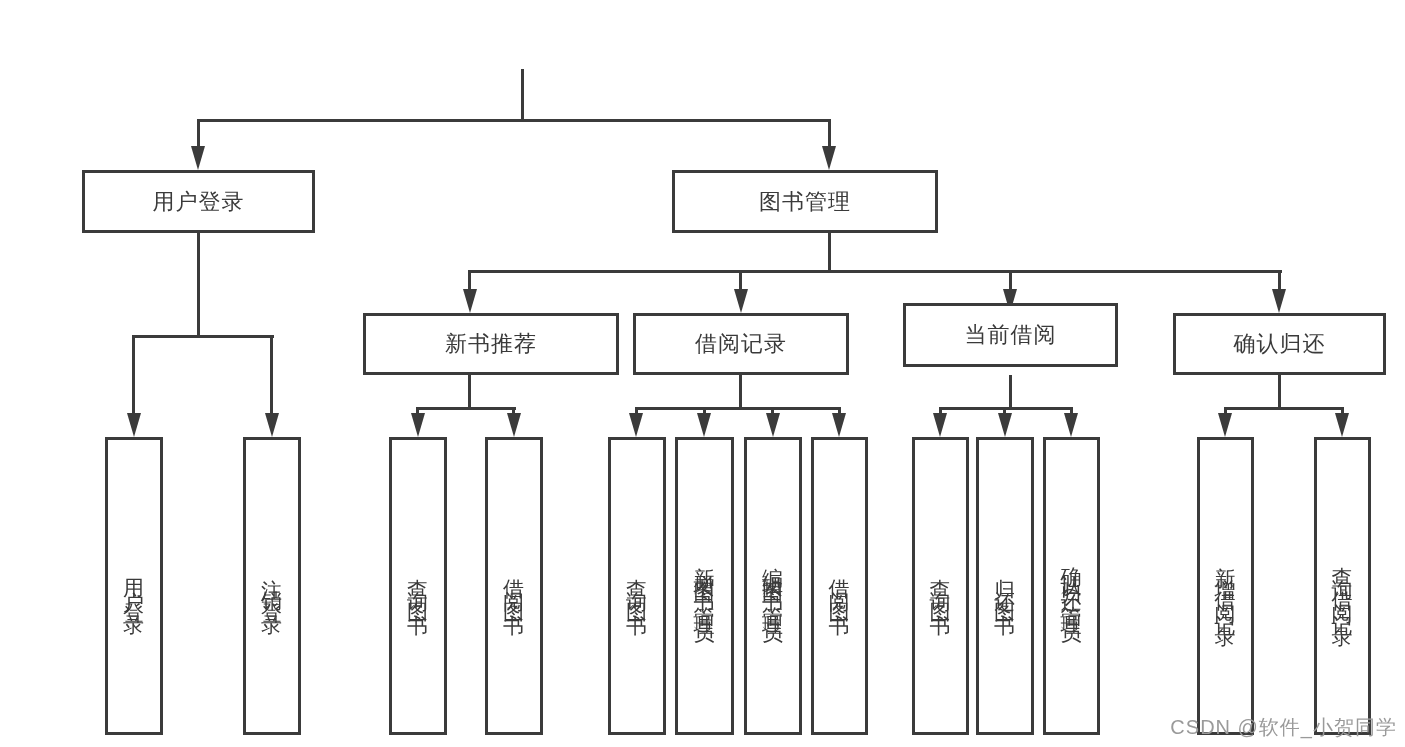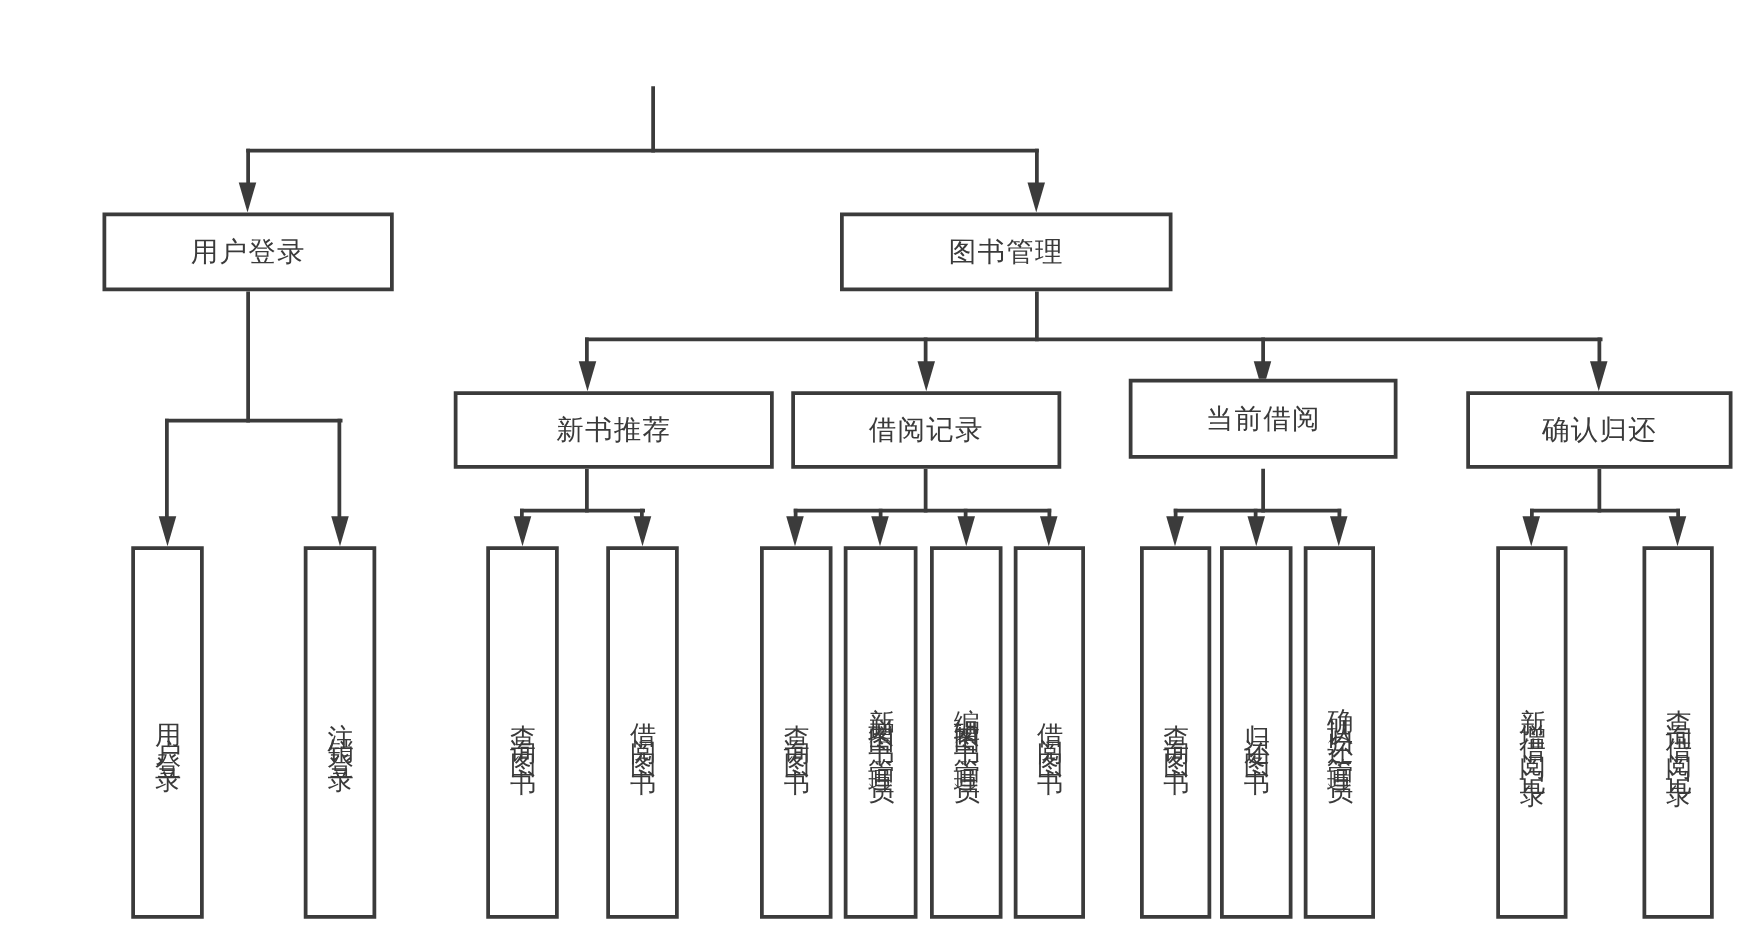--- a/index.html
+++ b/index.html
@@ -147,14 +147,15 @@
     <span class="vtext" style="letter-spacing: 8px;">确认归还（管理员）</span>
   </div>
 
   <div class="node leaf" style="left:1197px;top:437px;width:57px;height:298px">
     <span class="vtext">新增借阅记录</span>
   </div>
   <div class="node leaf" style="left:1314px;top:437px;width:57px;height:298px">
     <span class="vtext">查询借阅记录</span>
   </div>
 
+  <div class="watermark">CSDN @软件_小贺同学</div>
 
 </div>
 
 </body></html>

